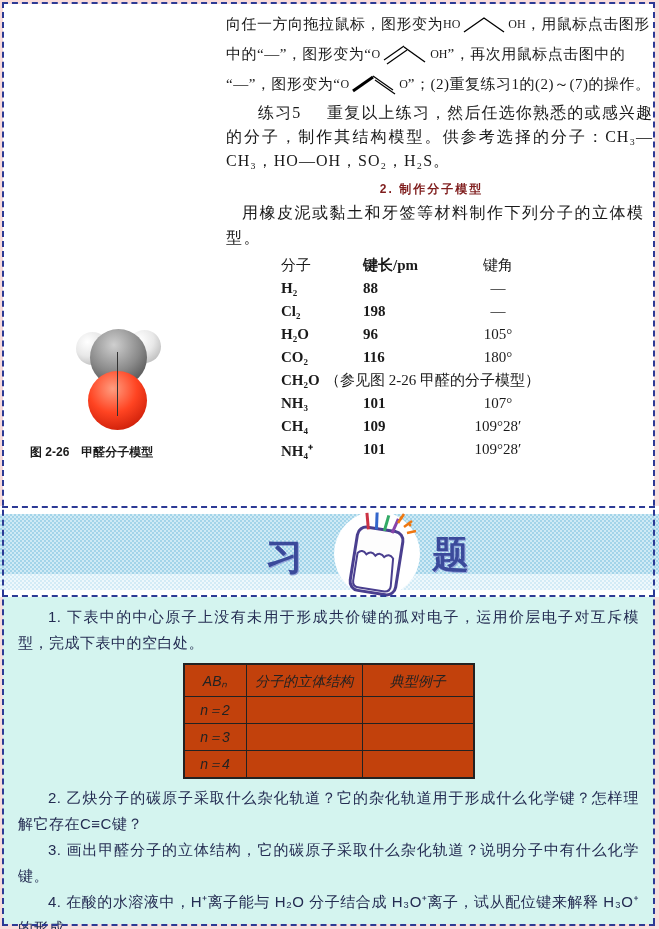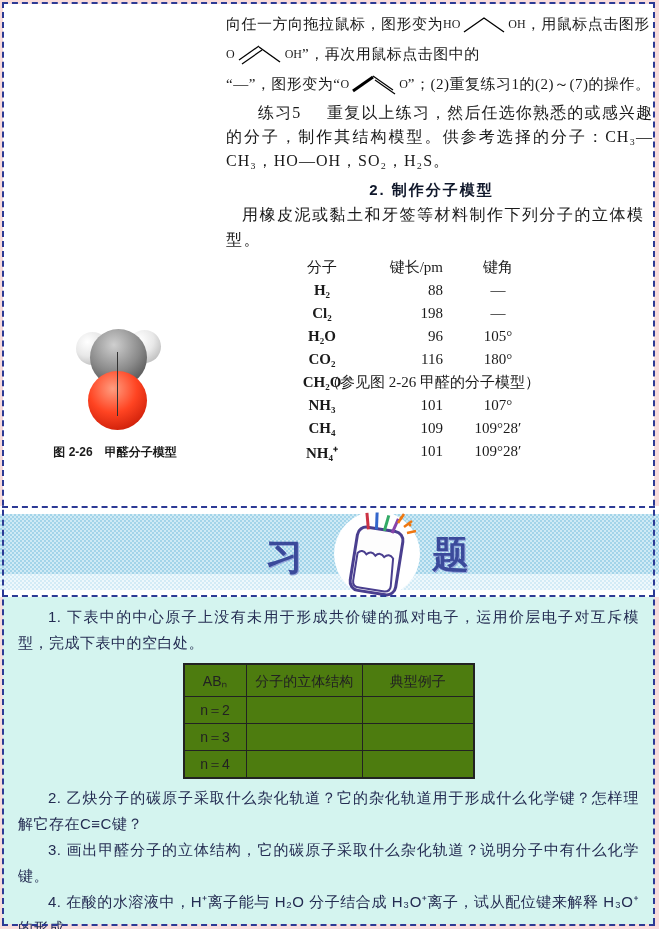--- a/index.html
+++ b/index.html
@@ -39,48 +39,48 @@
   .char-left  { left:266px; top:26px; }
   .char-right { left:432px; top:24px; }
   .pencil-case { position:absolute; left:331px; top:2px; z-index:2; }
   
   .text-col { position:absolute; left:223px; top:5px; width:427px; font-size:16px; }
   .line { display:flex; align-items:center; white-space:nowrap; height:30px; font-size:15px; letter-spacing:0.5px; }
   .chem { font-family:"Liberation Serif",serif; font-size:12px; letter-spacing:0; }
   svg.bond { margin:0 2px; flex:0 0 auto; }
   .para { margin:2px 0 0 0; text-indent:2em; text-align:justify; line-height:24px; letter-spacing:1px; }
   .plabel { margin-right:1.6em; }
-  .heading { margin:8px 16px 2px 0; text-align:center; font-size:15px; font-weight:bold; color:#0f172a;
+  .heading { margin:8px 16px 2px 0; text-align:center; font-size:12px; font-weight:bold; color:#7f1d1d;
              font-family:"Liberation Sans",sans-serif; letter-spacing:2px; }
   .intro { margin:2px 0 4px 0; text-indent:1em; line-height:25px; letter-spacing:1.5px; }
   
   .mtable { margin-left:55px; font-size:15px; }
   .mrow { display:flex; align-items:center; height:23px; }
-  .mc1 { width:82px;  text-align:center; font-weight:bold; }
+  .mc1 { width:82px;  text-align:left; font-weight:bold; }
   .mrow.mhead .mc1 { font-weight:normal; }
-  .mc2 { width:80px;  text-align:right; }
+  .mc2 { width:80px;  text-align:left;font-weight:bold; }
   .mc3 { width:110px; text-align:center; }
   .mnote { position:relative; left:-38px; white-space:nowrap; font-weight:normal; }
   
   .sphere { position:absolute; border-radius:50%; }
   .h-atom  { width:33px; height:33px; z-index:1;
              background:radial-gradient(circle at 35% 30%, #ffffff 0%, #e8e8e8 45%, #b9b9b9 85%); }
   .c-atom  { width:57px; height:57px; z-index:2;
              background:radial-gradient(circle at 42% 28%, #cfcfcf 0%, #8a8a8a 50%, #3f3f3f 95%); }
   .o-atom  { width:59px; height:59px; z-index:3;
              background:radial-gradient(circle at 42% 30%, #ff9d80 0%, #ff4422 45%, #bb1100 95%); }
   .bond-axis { position:absolute; width:1px; background:#333; z-index:4; }
-  .fig-caption { position:absolute; left:27px; top:440px; width:170px; text-align:center;
+  .fig-caption { position:absolute; left:27px; top:440px; width:170px; text-align:left;
                  font-weight:bold; font-size:12px; font-family:"Liberation Sans",sans-serif; }
   
   .ex-content { padding:7px 15px 0 15px; font-family:"Liberation Sans",sans-serif;
                 font-size:15px; line-height:26px; color:#242c52; }
   .q { margin:0; text-indent:2em; text-align:justify; letter-spacing:0.5px; }
   table.extable { width:292px; margin:7px auto 6px auto; border-collapse:collapse;
-                  background:#4d7c0f; color:#222; font-size:14px; border:2px solid #222; }
+                  background:#c2410c; color:#222; font-size:14px; border:2px solid #222;font-style:italic; }
   .extable th, .extable td { border:1px solid #222; text-align:center; font-weight:normal; padding:0; }
   .extable th { height:31px; }
   .extable td { height:25px; }
   .extable .colA { width:62px; } .extable .colB { width:118px; } .extable .colC { width:112px; }
 </style>
 </head>
 <body>
 
 <div class="page">
 
@@ -101,20 +101,21 @@
         <span>向任一方向拖拉鼠标，图形变为</span>
           <span class="chem">HO</span>
         <svg class="bond" width="44" height="21" viewBox="0 0 44 21">
           <polyline points="2,18 22,4 42,18" fill="none" stroke="#000" stroke-width="1.4"></polyline>
         </svg>
         <span class="chem">OH</span>
           <span>，用鼠标点击图形</span>
       </div>
 
       <div class="line">
+        <span>中的“—”，图形变为“</span>
           <span class="chem">O</span>
         <svg class="bond" width="46" height="22" viewBox="0 0 46 22">
           <line x1="2" y1="17" x2="22" y2="3" stroke="#000" stroke-width="1.2"></line>
           <line x1="5" y1="21" x2="25" y2="7" stroke="#000" stroke-width="1.2"></line>
           <line x1="22" y1="4" x2="43" y2="19" stroke="#000" stroke-width="1.4"></line>
         </svg>
         <span class="chem">OH</span>
           <span>”，再次用鼠标点击图中的</span>
       </div>
 

